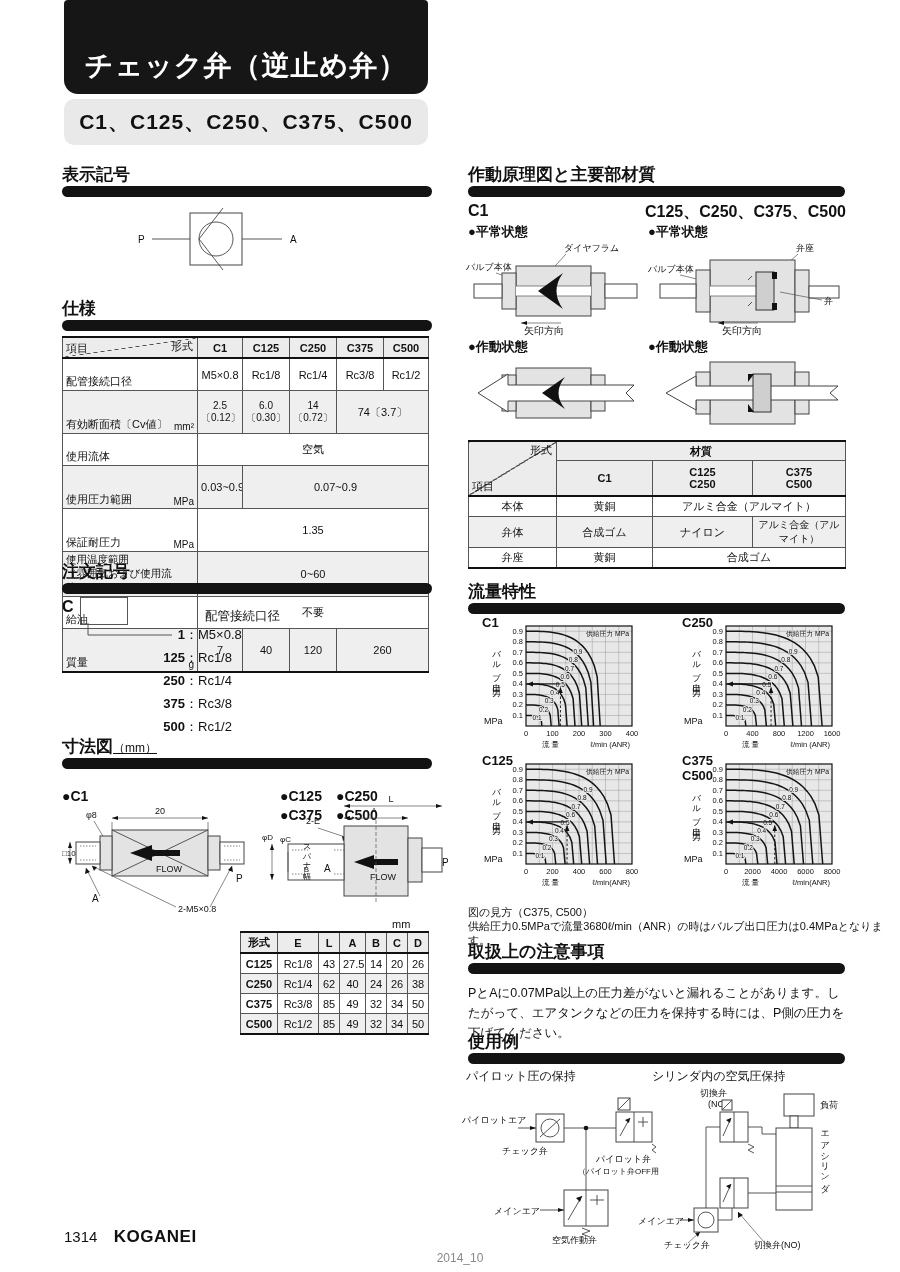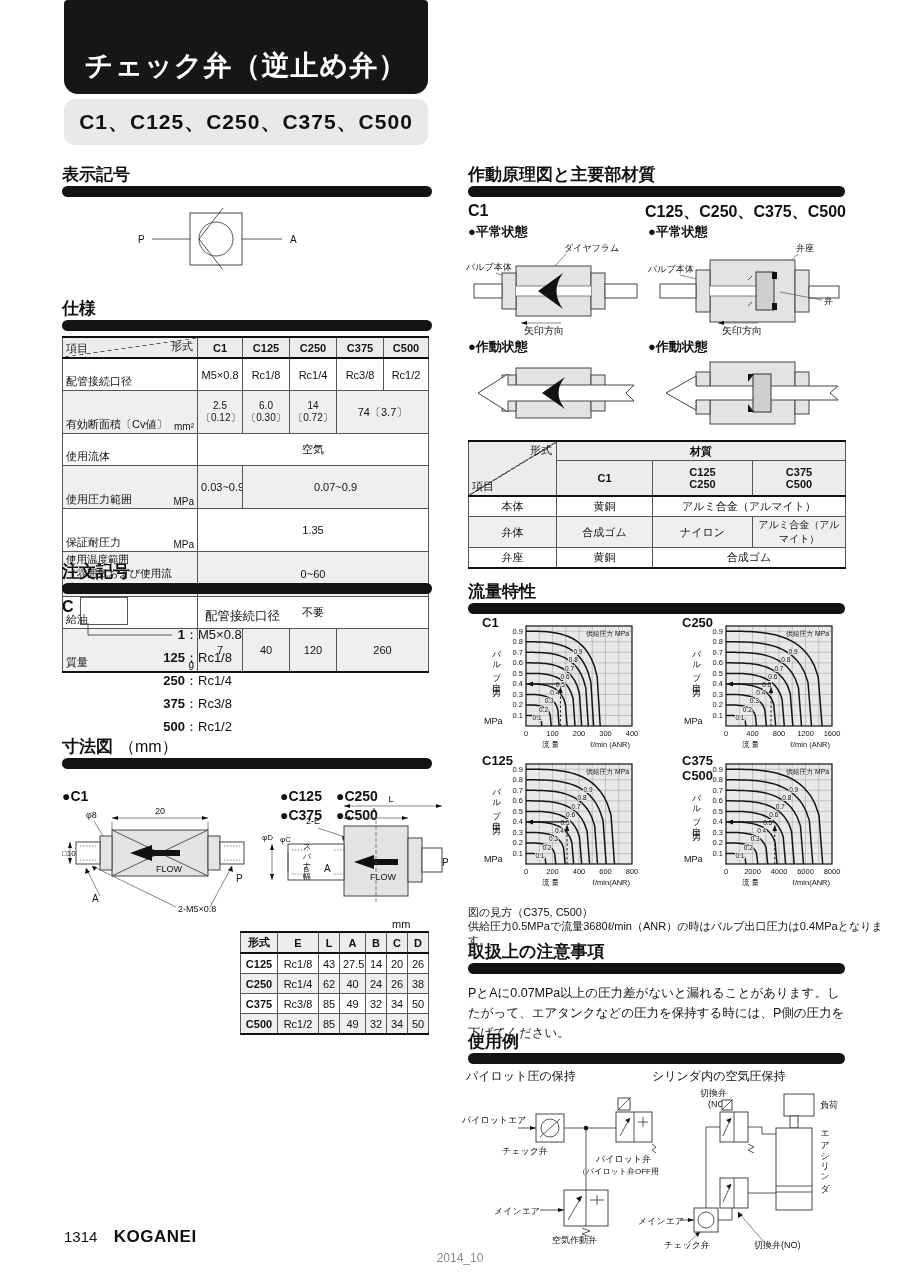--- a/index.html
+++ b/index.html
@@ -5,21 +5,21 @@
   html,body{margin:0;padding:0;background:#fff;}
   #page{position:relative;width:900px;height:1272px;background:#fff;overflow:hidden;
         font-family:"Liberation Sans","DejaVu Sans",sans-serif;color:#111;}
   .abs{position:absolute;}
   .hdr-black{left:64px;top:0;width:364px;height:94px;background:#161616;color:#fff;
              border-radius:4px 4px 14px 14px;display:flex;align-items:flex-end;justify-content:center;
              font-size:28px;font-weight:bold;padding-bottom:9px;box-sizing:border-box;letter-spacing:1px;}
   .hdr-gray{left:64px;top:99px;width:364px;height:46px;background:#e9e9e9;border-radius:10px;
             display:flex;align-items:center;justify-content:center;font-size:21px;font-weight:bold;letter-spacing:1px;}
   .sec-h{font-weight:bold;font-size:17px;white-space:nowrap;}
-  .sec-h .sub{font-weight:normal;font-size:16px;margin-left:6px;}
+  .sec-h .sub{font-weight:normal;font-size:12px;text-decoration:underline;}
   .sec-bar{height:11px;background:#131313;border-radius:6px;}
   .pre{white-space:pre-line;}
   .vlab{writing-mode:vertical-rl;text-orientation:upright;}
   .tbl{border-collapse:collapse;table-layout:fixed;font-size:11px;color:#111;
        border-top:2.5px solid #111;border-bottom:2.5px solid #111;}
   .tbl td,.tbl th{border:1px solid #555;padding:1px 3px;text-align:center;font-weight:normal;height:17px;overflow:hidden;}
   .tbl tr.hd td,.tbl tr.hd th{background:#ececec;font-weight:bold;border-bottom:2px solid #111;}
   .tbl .gray td{background:#efefef;}
   .tbl .lab{text-align:left;}
   .labwrap{display:flex;justify-content:space-between;align-items:flex-end;}

